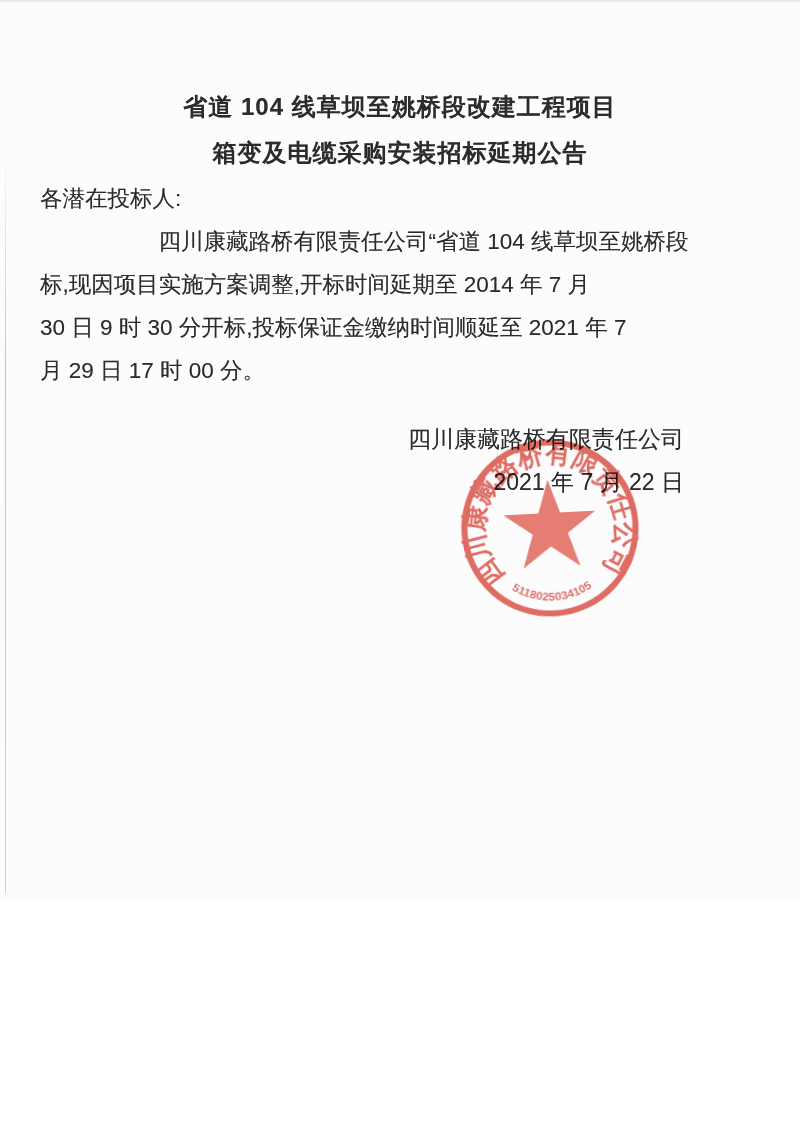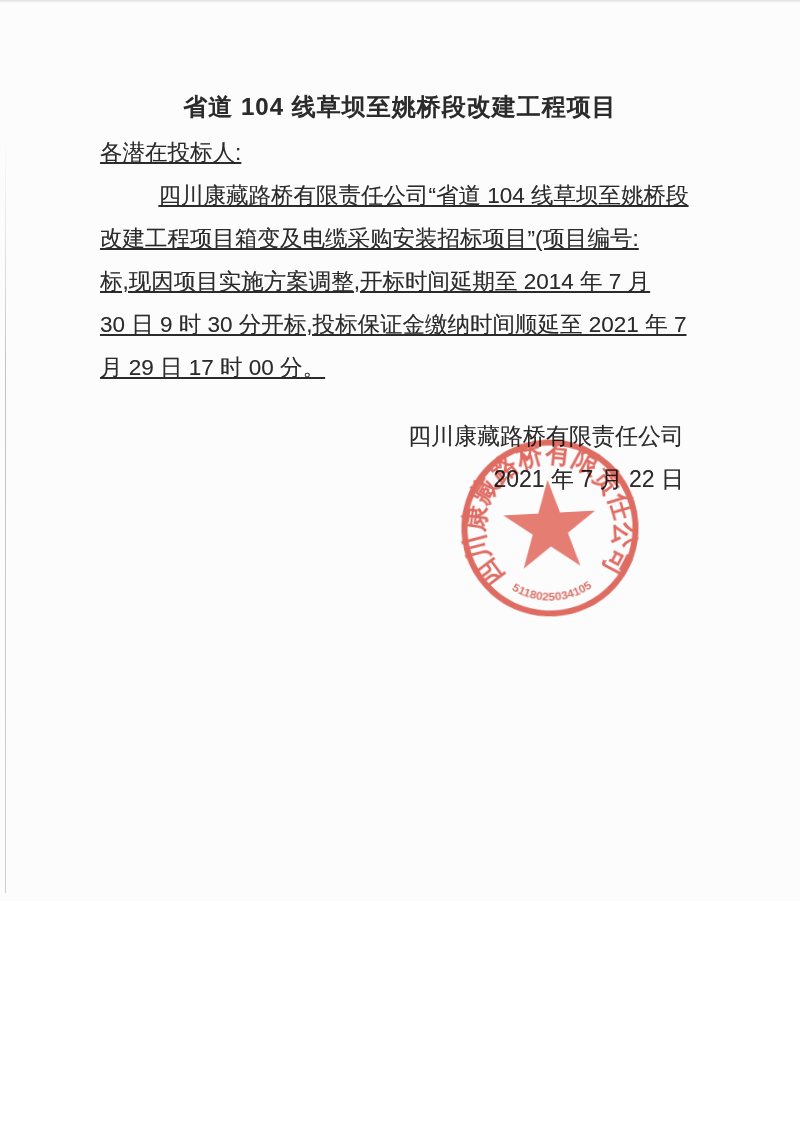--- a/index.html
+++ b/index.html
@@ -28,26 +28,25 @@
   .doc { text-shadow: 0 0 .6px rgba(40,40,40,.35); }
   .title-block {
     padding-top: 84px;
     text-align: center;
     font-size: 24px;
     font-weight: 700;
     line-height: 46px;
     letter-spacing: 1px;
   }
   .body-block {
-    margin: 0 100px;
+    margin: 0 40px;
     padding-top: 1px;
     font-size: 22.5px;
     line-height: 43px;
     font-weight: 500;
-    text-decoration: underline;
   }
   .line { white-space: nowrap; }
   .indent { text-indent: 47px; text-align: center; }
   .signature {
     margin-top: 26px;
     text-align: right;
     padding-right: 116px;
     font-size: 23px;
     line-height: 43px;
     font-weight: 500;
@@ -79,26 +78,26 @@
 
 <div class="page">
 
   <div class="scan-edge-top"></div>
   <div class="scan-line-left"></div>
 
   <div class="doc">
 
     <div class="title-block">
       <div class="title-line">省道 104 线草坝至姚桥段改建工程项目</div>
+      <div class="title-line">箱变及电缆采购安装招标延期公告</div>
     </div>
 
     <div class="body-block">
       <div class="line">各潜在投标人:</div>
       <div class="line indent">四川康藏路桥有限责任公司“省道 104 线草坝至姚桥段</div>
-      <div class="line">改建工程项目箱变及电缆采购安装招标项目”(项目编号:</div>
       <div class="line">标,现因项目实施方案调整,开标时间延期至 2014 年 7 月</div>
       <div class="line">30 日 9 时 30 分开标,投标保证金缴纳时间顺延至 2021 年 7</div>
       <div class="line">月 29 日 17 时 00 分。</div>
     </div>
 
     <div class="signature">
       <div>四川康藏路桥有限责任公司</div>
       <div>2021 年 7 月 22 日</div>
     </div>
 

